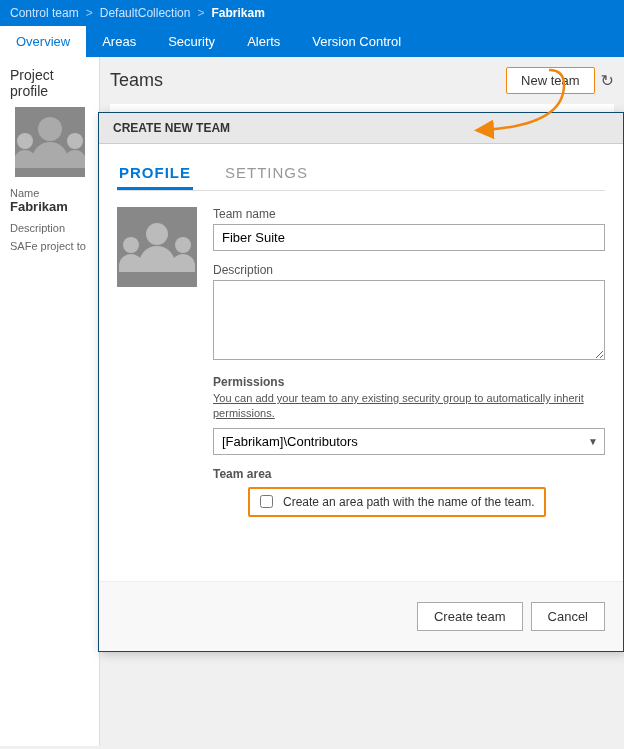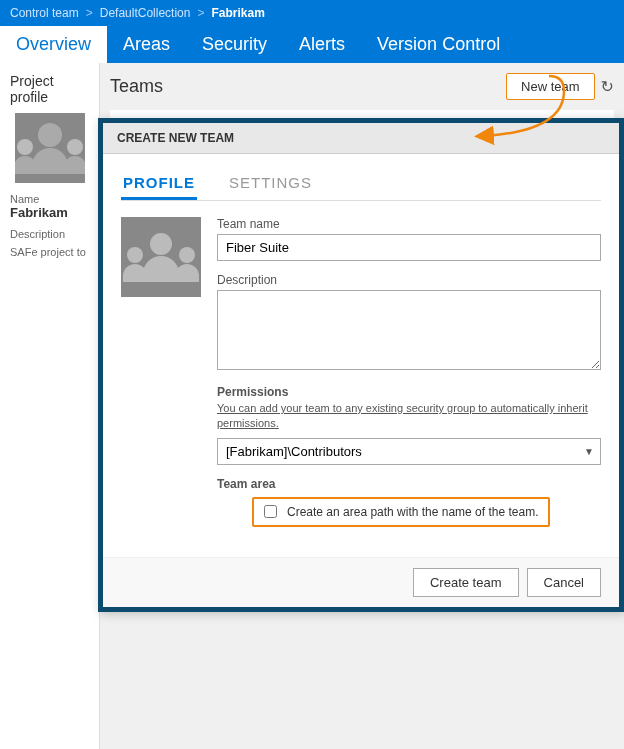--- a/index.html
+++ b/index.html
@@ -22,21 +22,21 @@
     
     .nav-tabs {
       background: #0078d7;
       display: flex;
       padding: 0 0 0 0;
     }
     .nav-tab {
       color: white;
       padding: 8px 16px;
       cursor: pointer;
-      font-size: 18px;
+      font-size: 13px;
       border: none;
       background: transparent;
       text-align: center;
     }
     .nav-tab.active {
       background: white;
       color: #0078d7;
     }
 
     
@@ -127,21 +127,21 @@
     }
     .col-name { flex: 2; }
     .col-members { flex: 1; }
     .col-desc { flex: 2; }
     .modal {
       position: absolute;
       top: 55px;
       left: -2px;
       right: 0;
       background: white;
-      border: 5px solid #0c4a6e;
+      border: 1px solid #0c4a6e;
       box-shadow: 2px 2px 10px rgba(0,0,0,0.2);
       z-index: 20;
       padding: 0;
     }
     .modal-header {
       background: #e8e8e8;
       padding: 8px 14px;
       font-size: 12px;
       font-weight: bold;
       color: #333;
@@ -238,23 +238,24 @@
     }
     .team-area-checkbox-row input[type="checkbox"] {
       width: 13px; height: 13px; cursor: pointer;
     }
     .team-area-checkbox-label { font-size: 12px; color: #333; }
 
     .modal-footer {
       display: flex;
       justify-content: flex-end;
       gap: 8px;
-      padding: 10px 18px;
+      padding: 20px 18px;
       border-top: 1px solid #eee;
       background: #f8f8f8;
+      margin-top: 34px;
     }
     .btn-primary {
       background: white;
       border: 1px solid #aaa;
       padding: 6px 16px;
       font-size: 13px;
       cursor: pointer;
       color: #333;
     }
     .btn-cancel {

